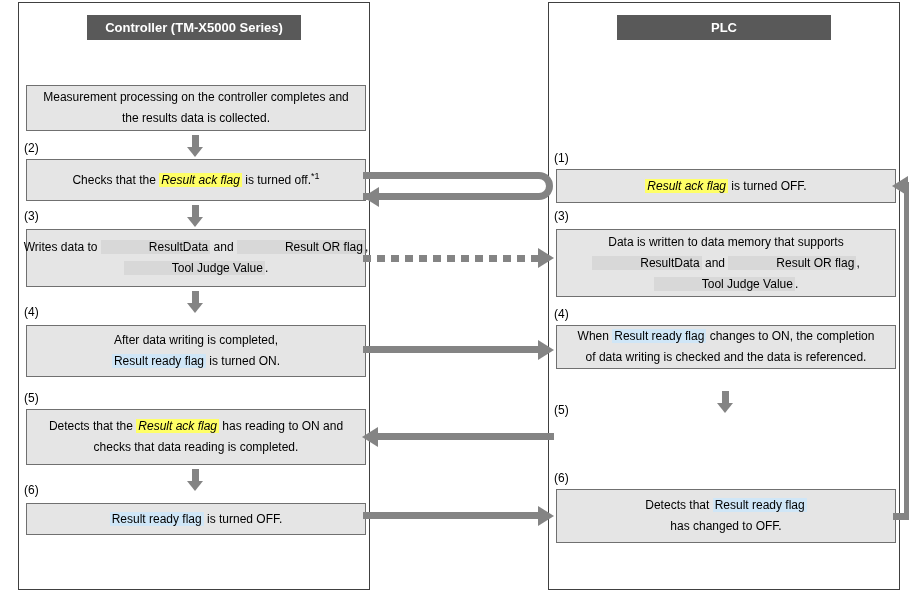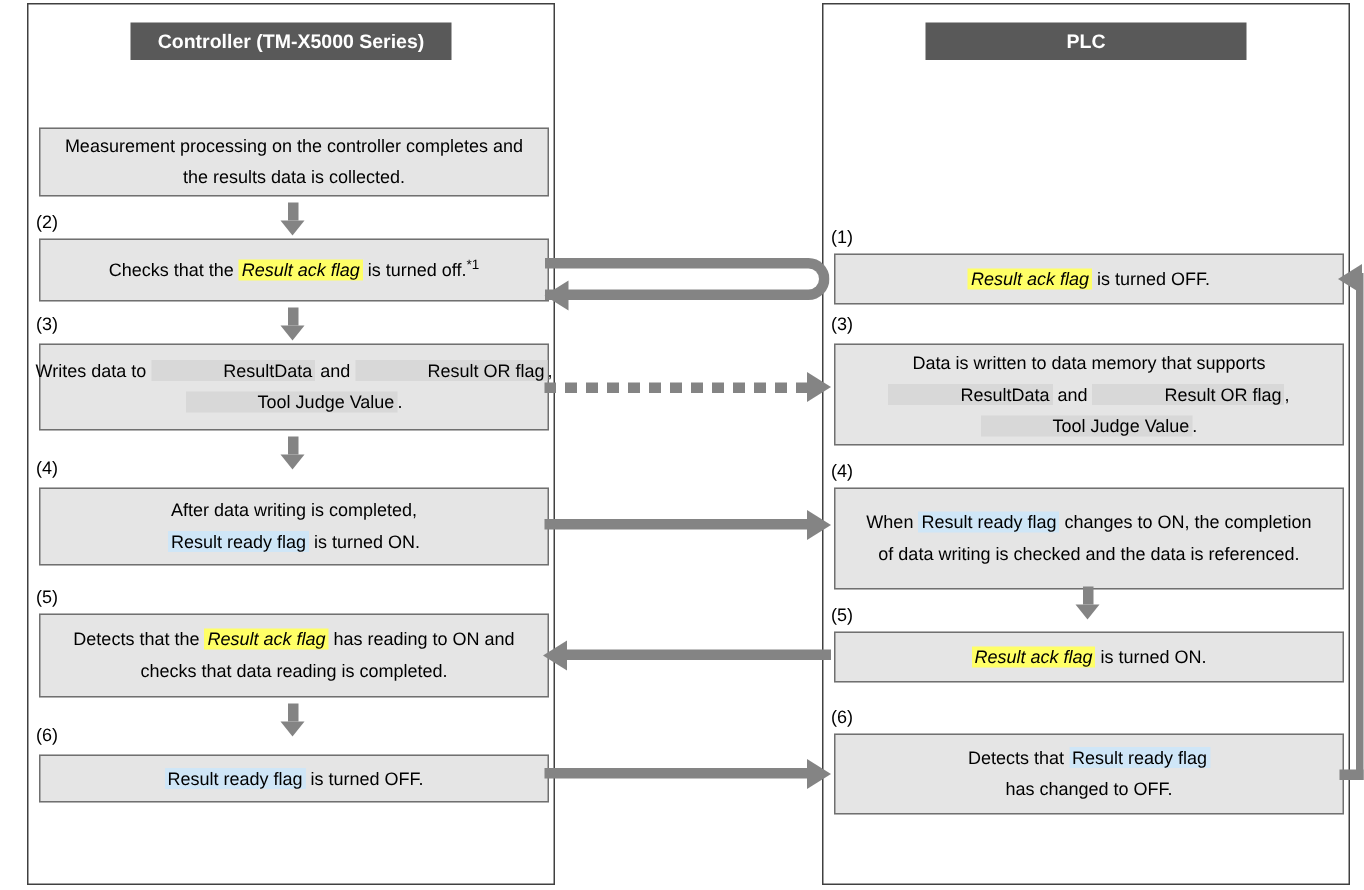--- a/index.html
+++ b/index.html
@@ -114,33 +114,30 @@
     <div class="box" style="top:166px;height:34px">
       <div class="box-text"><span class="hl hl-yellow">Result ack flag</span><span> is turned OFF.</span></div>
     </div>
 
     <div class="label" style="top:206px">(3)</div>
     <div class="box" style="top:226px;height:68px">
       <div class="box-text"><span>Data is written to data memory that supports</span><br><span class="hl hl-gray">ResultData</span><span> and </span><span class="hl hl-gray">Result OR flag</span><span>,</span><br><span class="hl hl-gray">Tool Judge Value</span><span>.</span></div>
     </div>
 
     <div class="label" style="top:304px">(4)</div>
-    <div class="box" style="top:322px;height:68px">
+    <div class="box" style="top:322px;height:44px">
       <div class="box-text"><span>When </span><span class="hl hl-blue">Result ready flag</span><span> changes to ON, the completion</span><br><span>of data writing is checked and the data is referenced.</span></div>
     </div>
 
     <div class="v-arrow" style="left:168px;top:388px">
       <div class="v-arrow-stem"></div>
       <div class="v-arrow-head"></div>
     </div>
 
     <div class="label" style="top:400px">(5)</div>
-    <div class="box" style="top:418px;height:34px">
-      <div class="box-text"><span class="hl hl-yellow">Result ack flag</span><span> is turned ON.</span></div>
-    </div>
 
     <div class="label" style="top:468px">(6)</div>
     <div class="box" style="top:486px;height:54px">
       <div class="box-text"><span>Detects that </span><span class="hl hl-blue">Result ready flag</span><br><span>has changed to OFF.</span></div>
     </div>
   </div>
 
   <div class="hairpin"></div>
   <div class="tri-left" style="left:347px;top:187px"></div>
 

